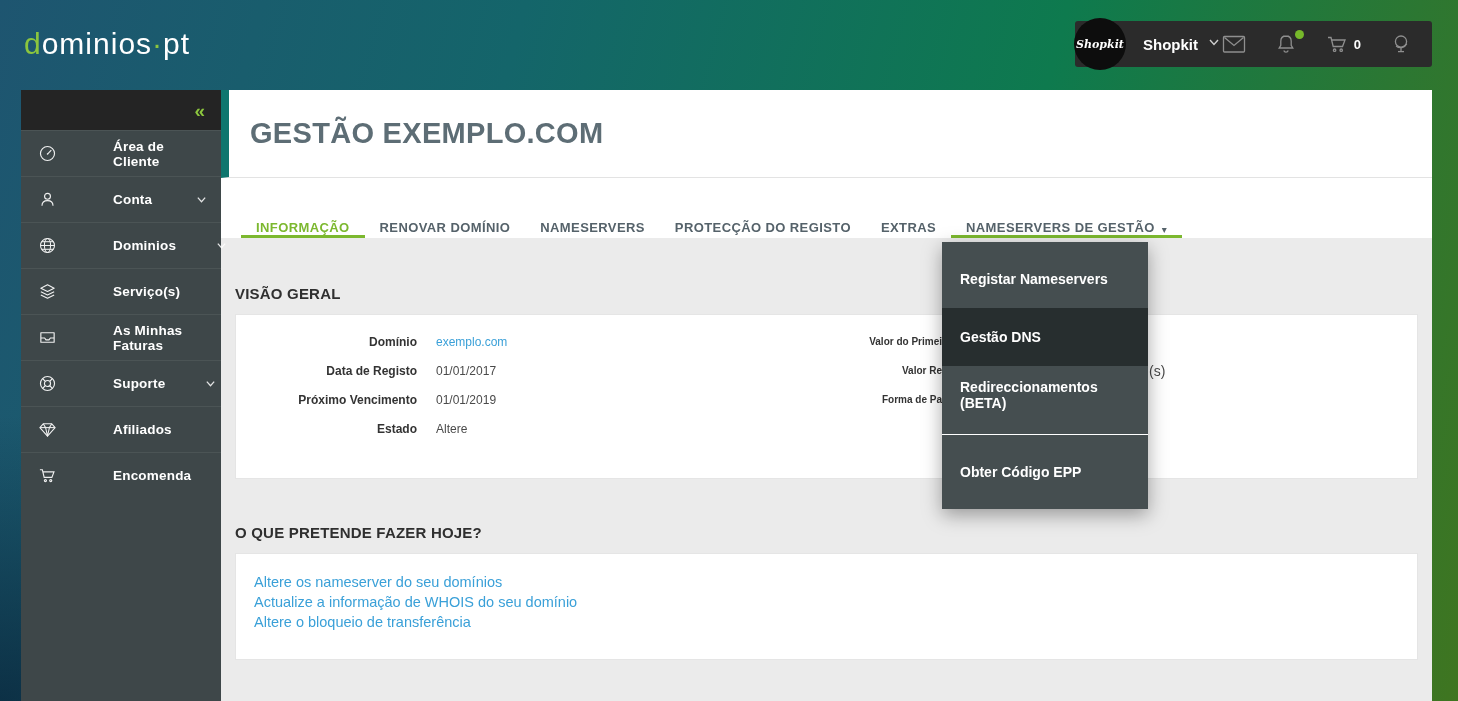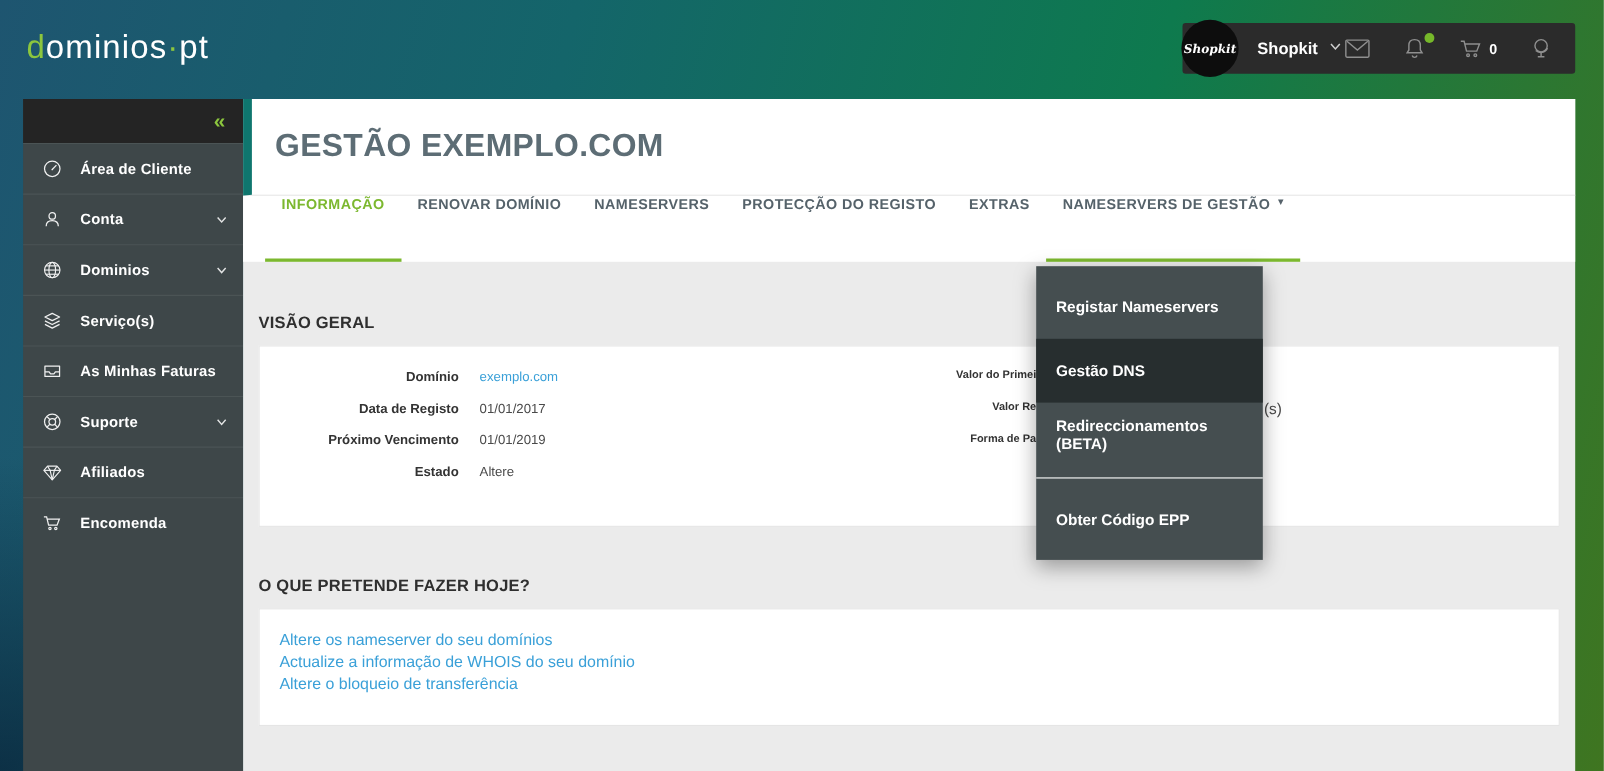--- a/index.html
+++ b/index.html
@@ -33,32 +33,32 @@
   
   .app { position:absolute; left:21px; top:90px; right:26px; bottom:0; display:flex; }
 
   
   .sidebar { width:200px; flex-shrink:0; background:#3e4749; color:#fff; }
   .collapse-bar { height:40px; background:#242424; display:flex; align-items:center;
                   justify-content:flex-end; padding-right:16px; cursor:pointer; }
   .collapse-bar span { color:#8cc63e; font-size:19px; font-weight:700; line-height:1; }
   .side-item { height:46px; display:flex; align-items:center; padding:0 14px 0 17px;
                border-top:1px solid rgba(255,255,255,.07); font-size:13.5px; font-weight:700;
-               letter-spacing:.2px; cursor:pointer; }
+               letter-spacing:.2px; cursor:pointer;gap:40px; }
   .side-item .ic { width:19px; margin-right:16px; display:flex; opacity:.92; }
   .side-item .sub { margin-left:auto; opacity:.85; display:flex; }
 
   
   .main { flex:1; min-width:0; background:#ebebeb; display:flex; flex-direction:column; }
   .title-band { background:#fff; height:88px; border-left:8px solid #0f766e;
                 border-bottom:1px solid #e3e3e3; display:flex; align-items:center; padding-left:21px; }
   .title-band h1 { font-size:29px; font-weight:700; color:#5d6d75; letter-spacing:.3px; }
 
   .tabbar { background:#fff; height:60px; display:flex; padding-left:20px; }
-  .tab { display:flex; align-items:flex-start; padding:0 15px; font-size:13px; font-weight:700;
+  .tab { display:flex; align-items:flex-end; padding:0 15px; font-size:13px; font-weight:700;
          color:#55626a; letter-spacing:.4px; border-bottom:3px solid transparent; cursor:pointer; white-space:nowrap; }
   .tab.active { color:#7cb82f; border-bottom-color:#7cb82f; }
   .tab.open { border-bottom-color:#7cb82f; }
   .tab .caret { font-size:10px; margin-left:7px; }
 
   .content { flex:1; padding:0 14px; }
   .section-h { font-size:15px; font-weight:700; color:#2f2f2f; letter-spacing:.2px; line-height:20px; margin:0 0 10px; }
   .h-overview { padding-top:46px; }
   .h-actions { padding-top:44px; }
   .card { background:#fff; border:1px solid #e5e5e5; }

